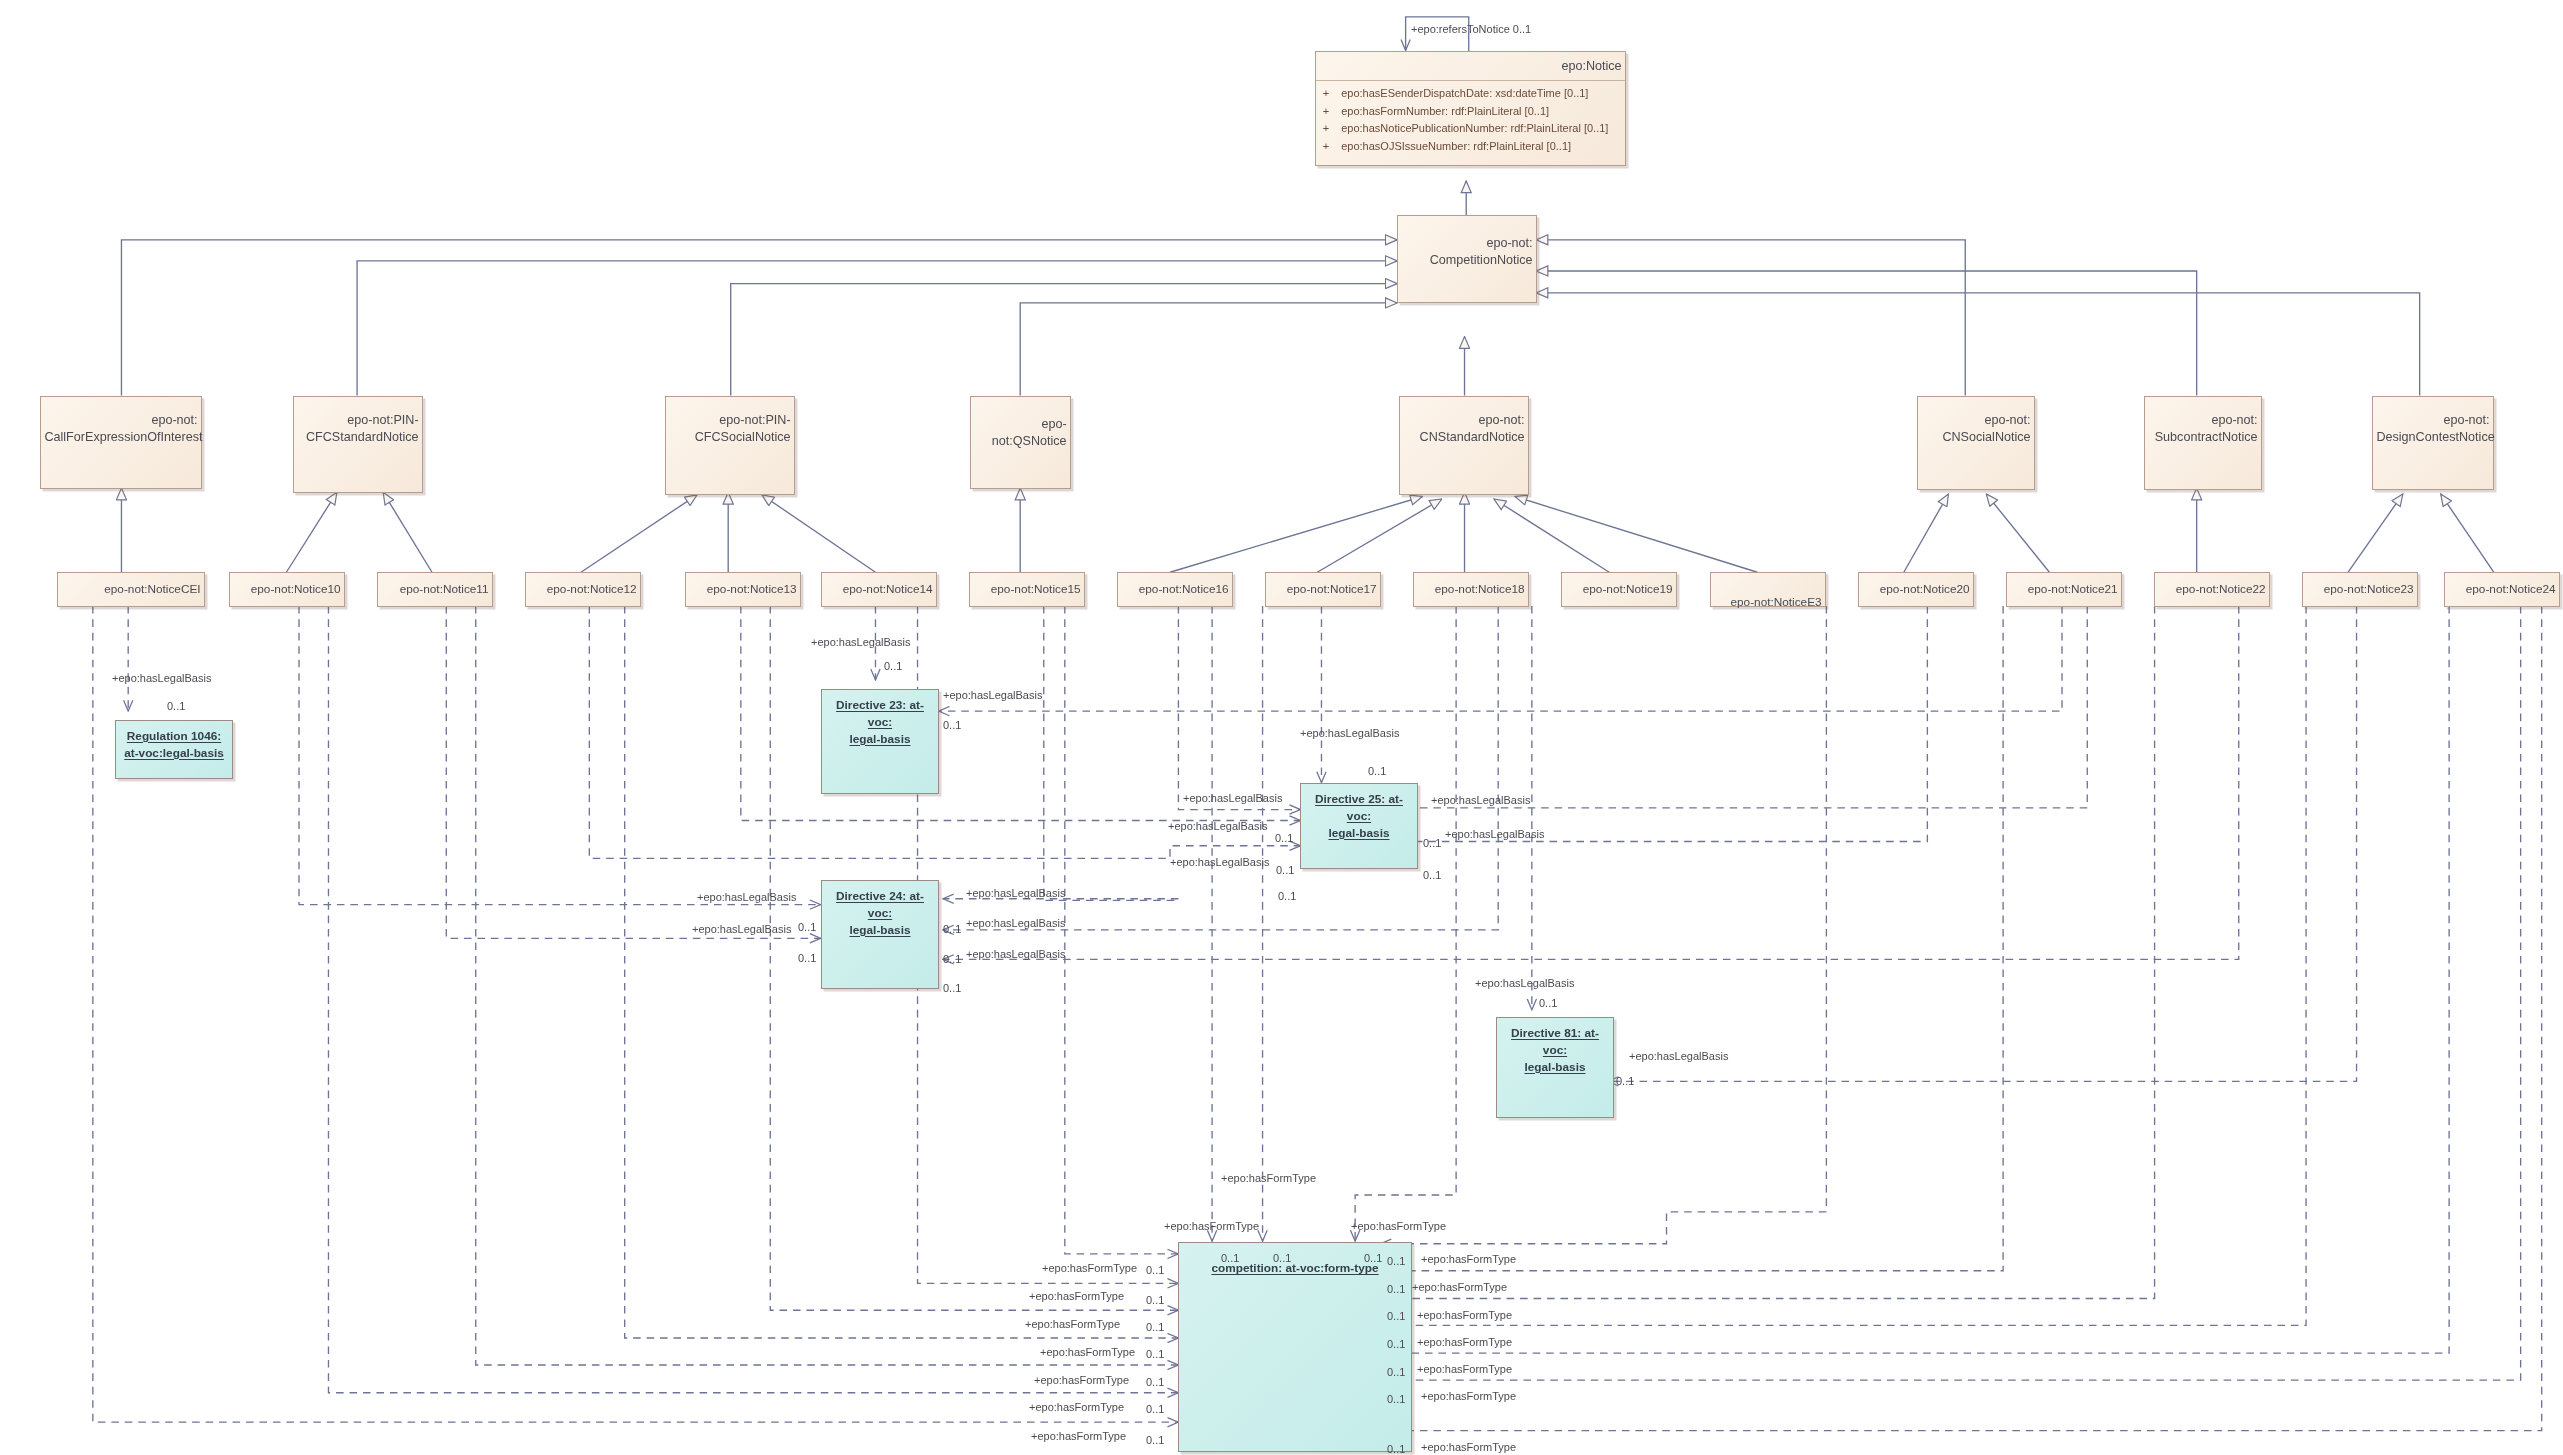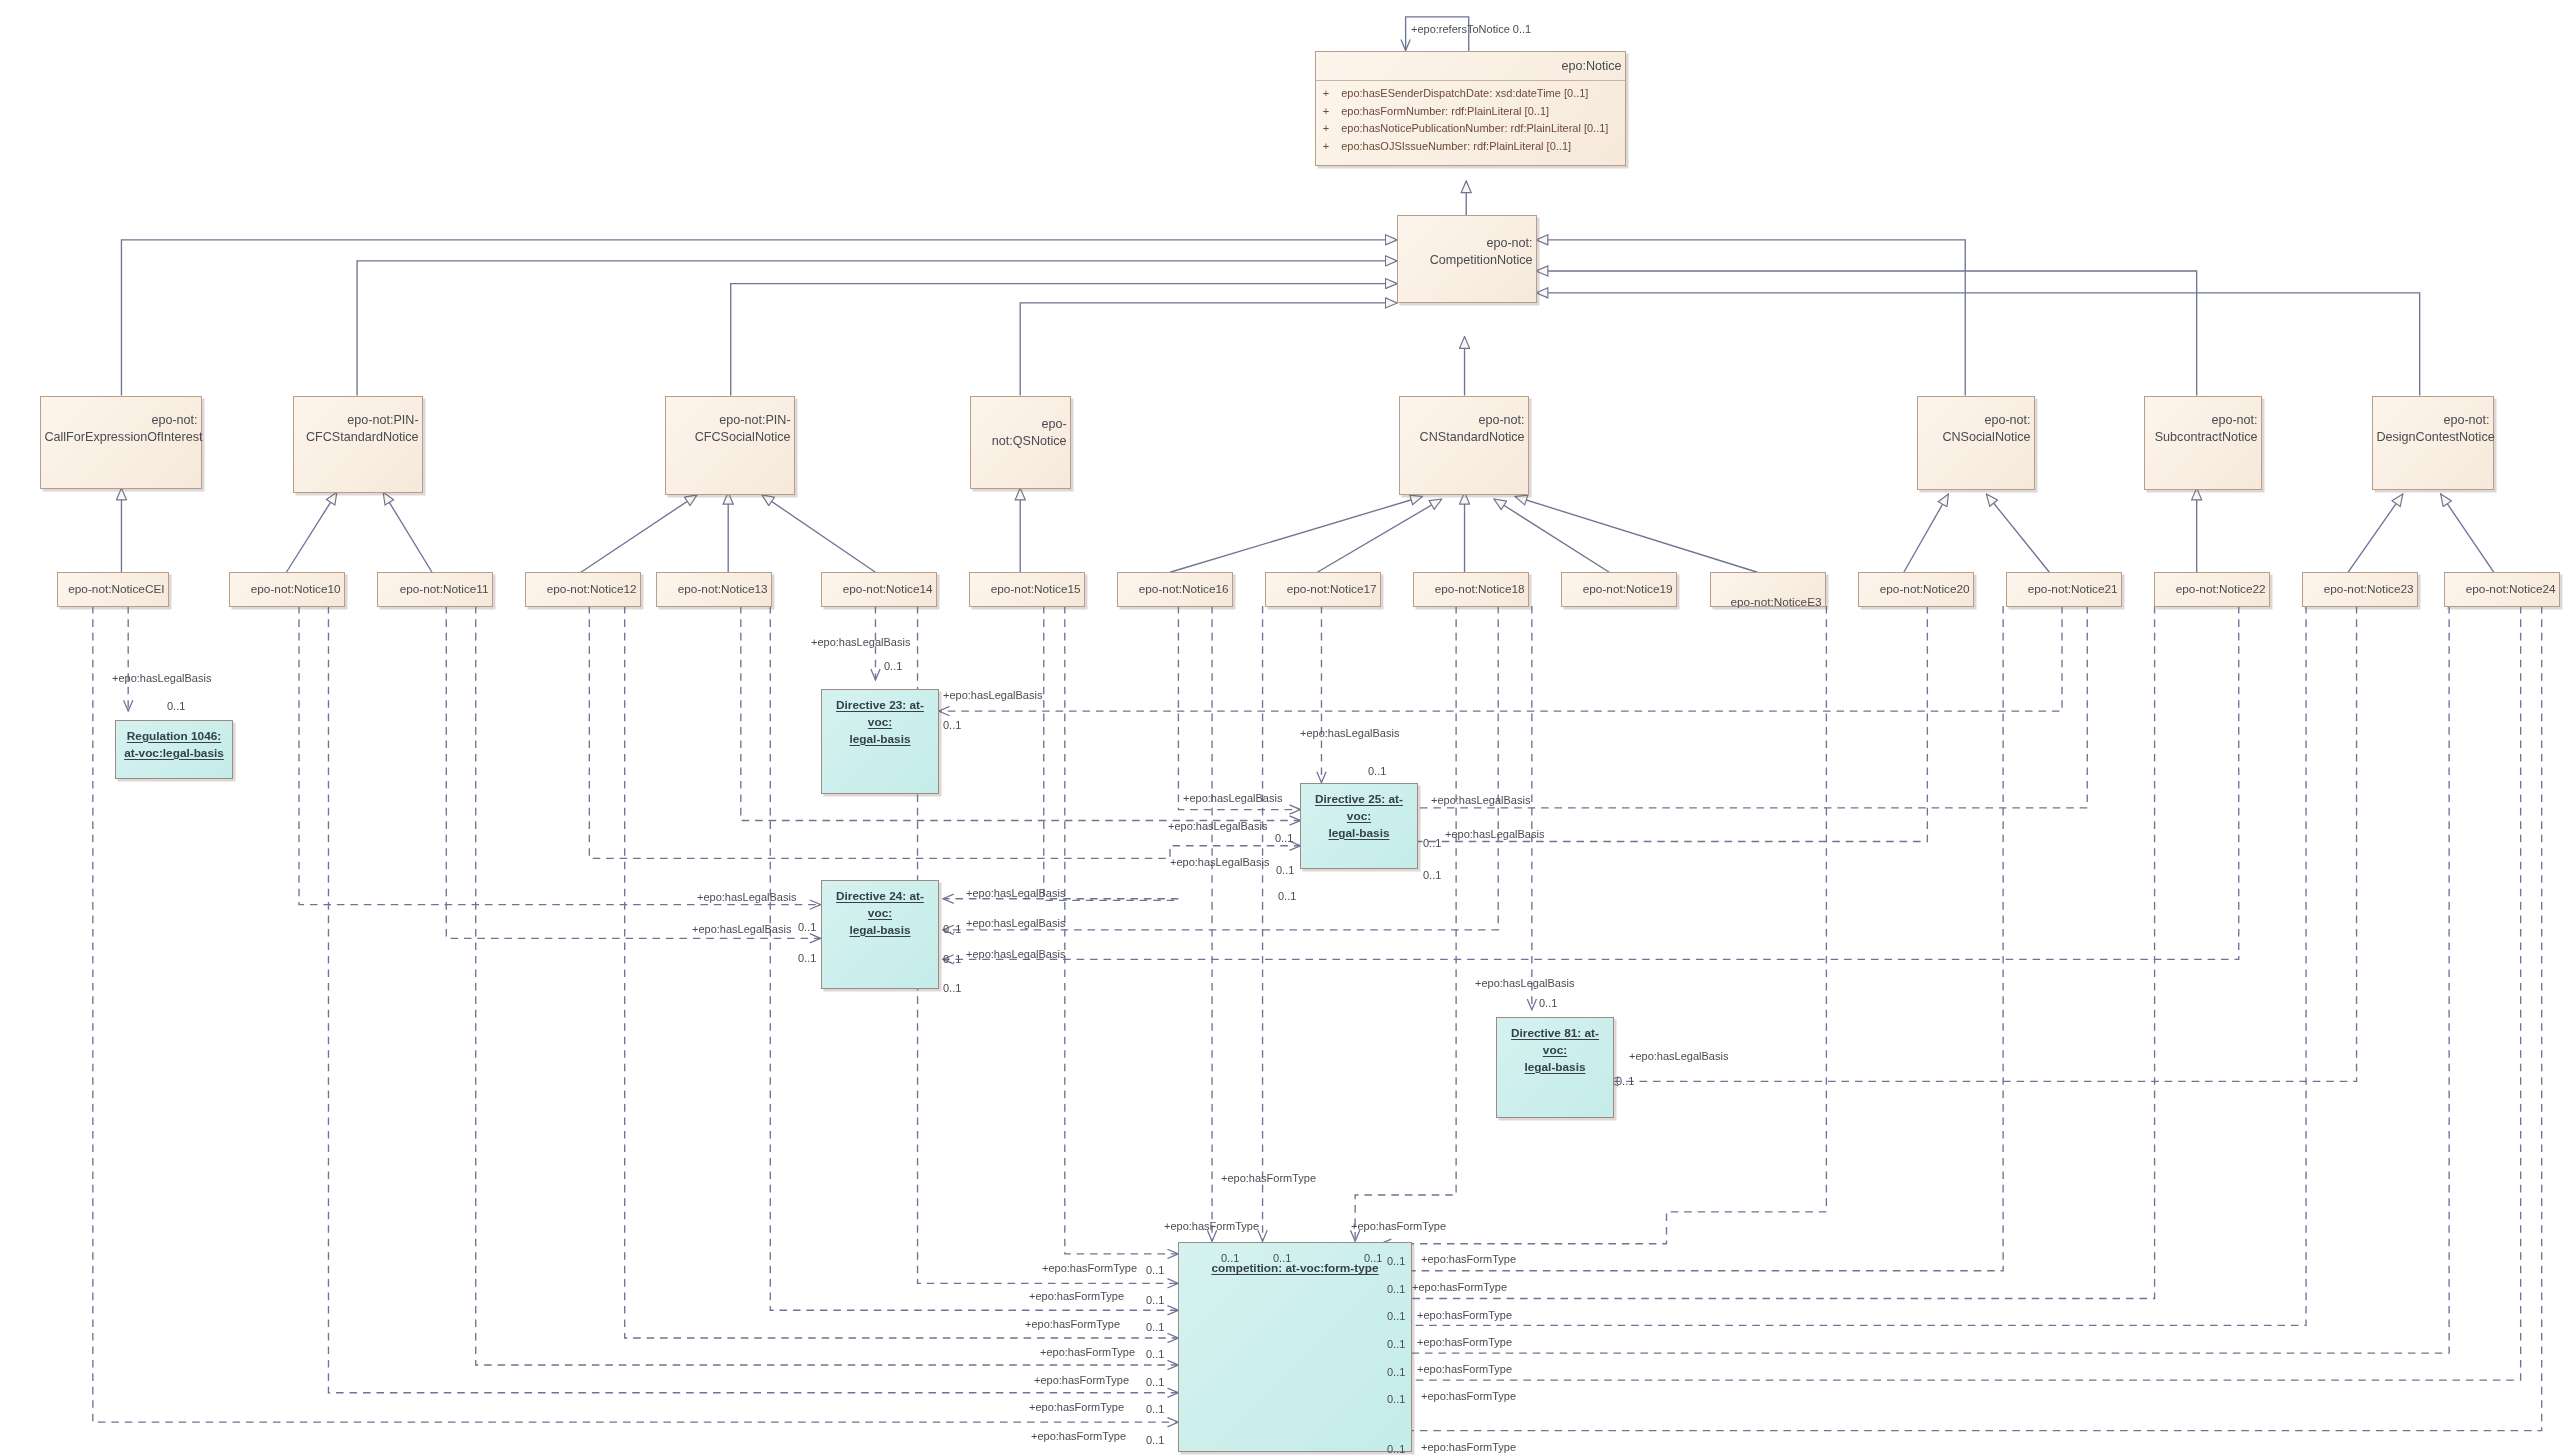--- a/index.html
+++ b/index.html
@@ -254,33 +254,33 @@
     </div>
   </div>
 
   <div class="cls" style="left:2372px;top:396px;width:122px;height:94px;">
     <div class="title" style="padding-top:15px;">
       <span>epo-not:</span><br>
       <span>DesignContestNotice</span>
     </div>
   </div>
 
-  <div class="cls" style="left:57px;top:572px;width:112px;height:35px;">
+  <div class="cls" style="left:57px;top:572px;width:148px;height:35px;">
     <div class="title" style="padding-top:9.3px;font-size:11.8px;">epo-not:NoticeCEI</div>
     </div>
   <div class="cls" style="left:229px;top:572px;width:116px;height:35px;">
     <div class="title" style="padding-top:9.3px;font-size:11.8px;">epo-not:Notice10</div>
     </div>
   <div class="cls" style="left:377px;top:572px;width:116px;height:35px;">
     <div class="title" style="padding-top:9.3px;font-size:11.8px;">epo-not:Notice11</div>
     </div>
   <div class="cls" style="left:525px;top:572px;width:116px;height:35px;">
     <div class="title" style="padding-top:9.3px;font-size:11.8px;">epo-not:Notice12</div>
     </div>
-  <div class="cls" style="left:656px;top:572px;width:116px;height:35px;">
+  <div class="cls" style="left:685px;top:572px;width:116px;height:35px;">
     <div class="title" style="padding-top:9.3px;font-size:11.8px;">epo-not:Notice13</div>
     </div>
   <div class="cls" style="left:821px;top:572px;width:116px;height:35px;">
     <div class="title" style="padding-top:9.3px;font-size:11.8px;">epo-not:Notice14</div>
     </div>
   <div class="cls" style="left:969px;top:572px;width:116px;height:35px;">
     <div class="title" style="padding-top:9.3px;font-size:11.8px;">epo-not:Notice15</div>
     </div>
   <div class="cls" style="left:1117px;top:572px;width:116px;height:35px;">
     <div class="title" style="padding-top:9.3px;font-size:11.8px;">epo-not:Notice16</div>

